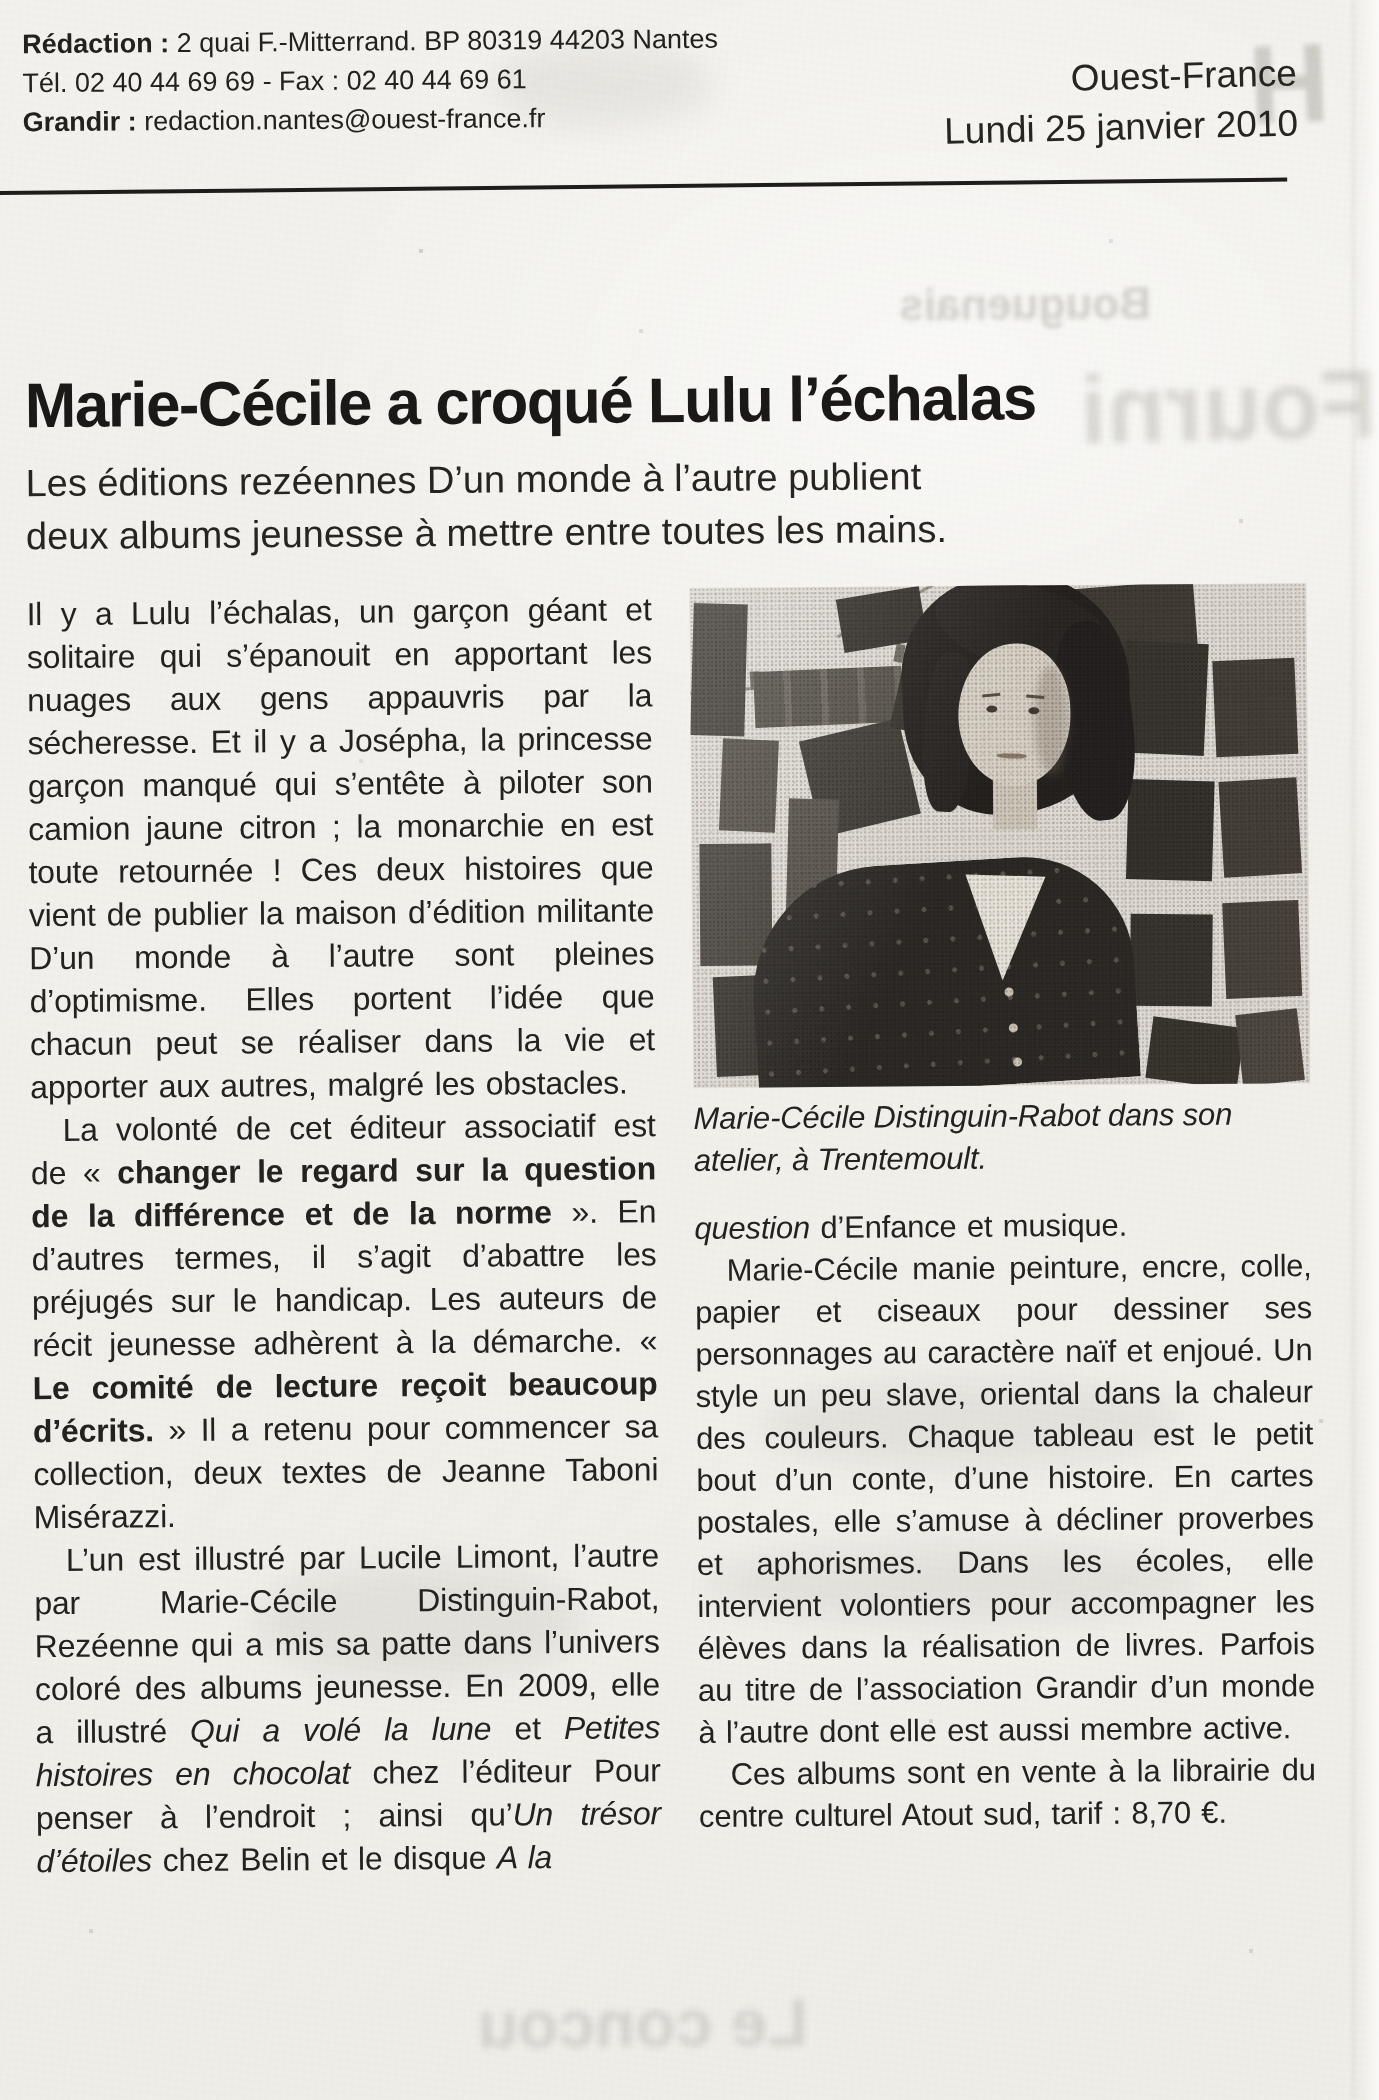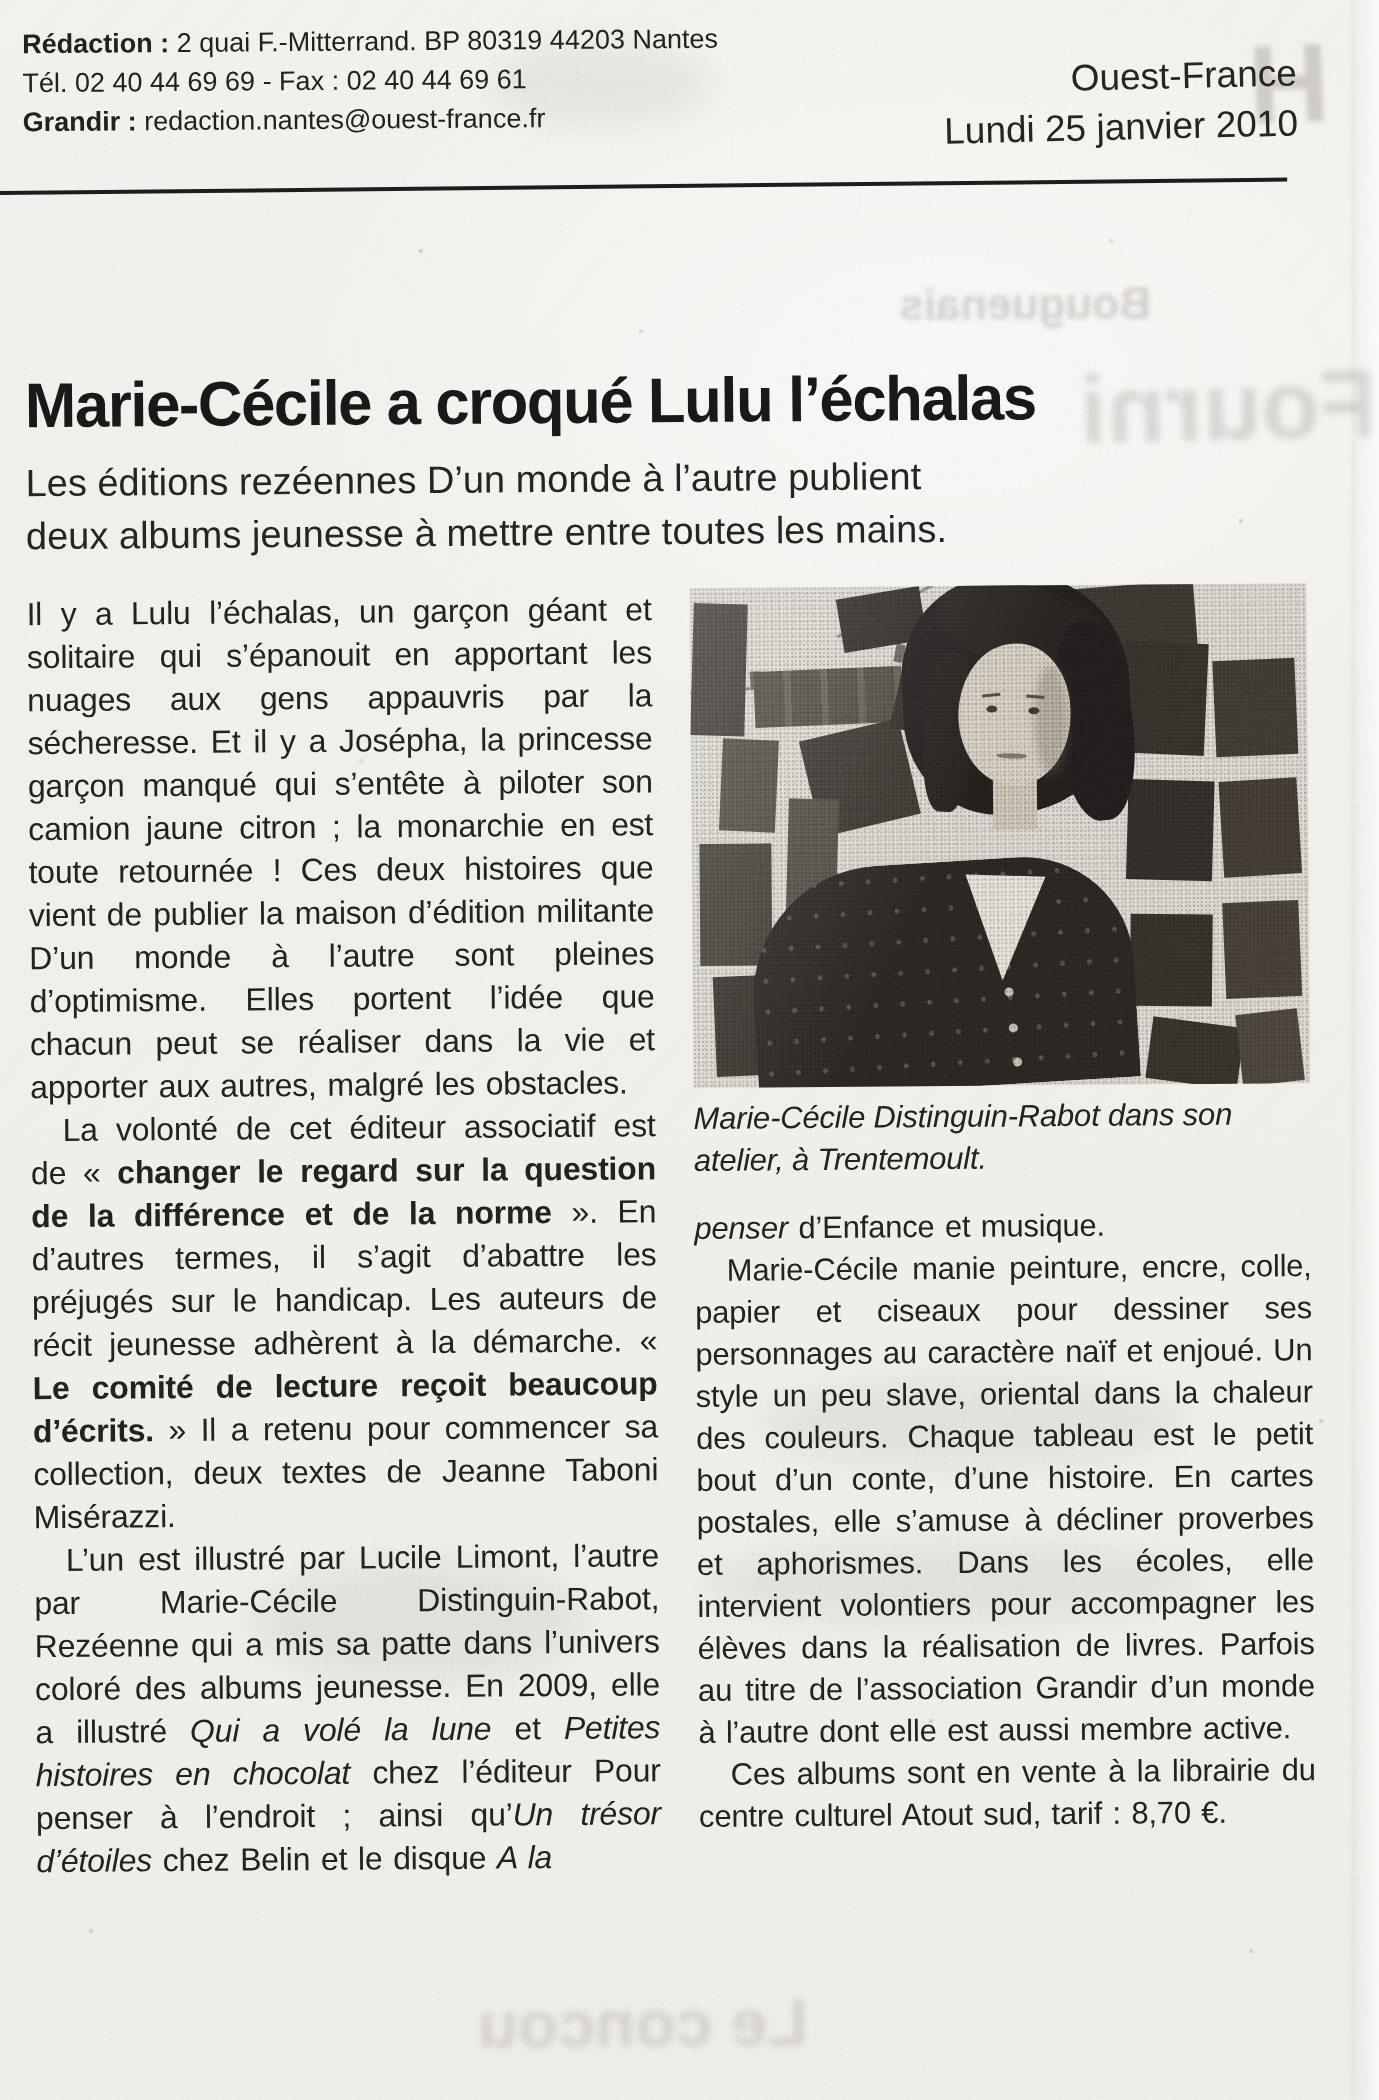--- a/index.html
+++ b/index.html
@@ -139,21 +139,21 @@
           <div style="left:272px;top:290px;width:0;height:0;border-left:40px solid transparent;border-right:40px solid transparent;border-top:105px solid #e8e3da;transform:rotate(2deg);"></div>
           <div style="left:312px;top:402px;width:9px;height:9px;background:#cbc3b6;border-radius:50%;"></div>
           <div style="left:316px;top:438px;width:9px;height:9px;background:#cbc3b6;border-radius:50%;"></div>
           <div style="left:320px;top:472px;width:9px;height:9px;background:#cbc3b6;border-radius:50%;"></div>
           <div class="sheen"></div>
           <div class="ht"></div>
         </figure>
         <figcaption class="caption">Marie-Cécile Distinguin-Rabot dans son atelier, à Trentemoult.</figcaption>
 
         <div id="col-right">
-            <p class="para"><span class="i">penser</span><span> d’Enfance et musique.</span></p>
+            <p class="para"><span class="i">question</span><span> d’Enfance et musique.</span></p>
             <p class="para indent"><span>Marie-Cécile manie peinture, encre, colle, papier et ciseaux pour dessiner ses personnages au caractère naïf et enjoué. Un style un peu slave, oriental dans la chaleur des couleurs. Chaque tableau est le petit bout d’un conte, d’une histoire. En cartes postales, elle s’amuse à décliner proverbes et aphorismes. Dans les écoles, elle intervient volontiers pour accompagner les élèves dans la réalisation de livres. Parfois au titre de l’association Grandir d’un monde à l’autre dont elle est aussi membre active.</span></p>
             <p class="para indent"><span>Ces albums sont en vente à la librairie du centre culturel Atout sud, tarif : 8,70 €.</span></p>
           </div>
       </div>
     </div>
   </div>
 
   <div class="edgeline"></div>
   <div class="edge"></div>
   <div class="specks"></div>

